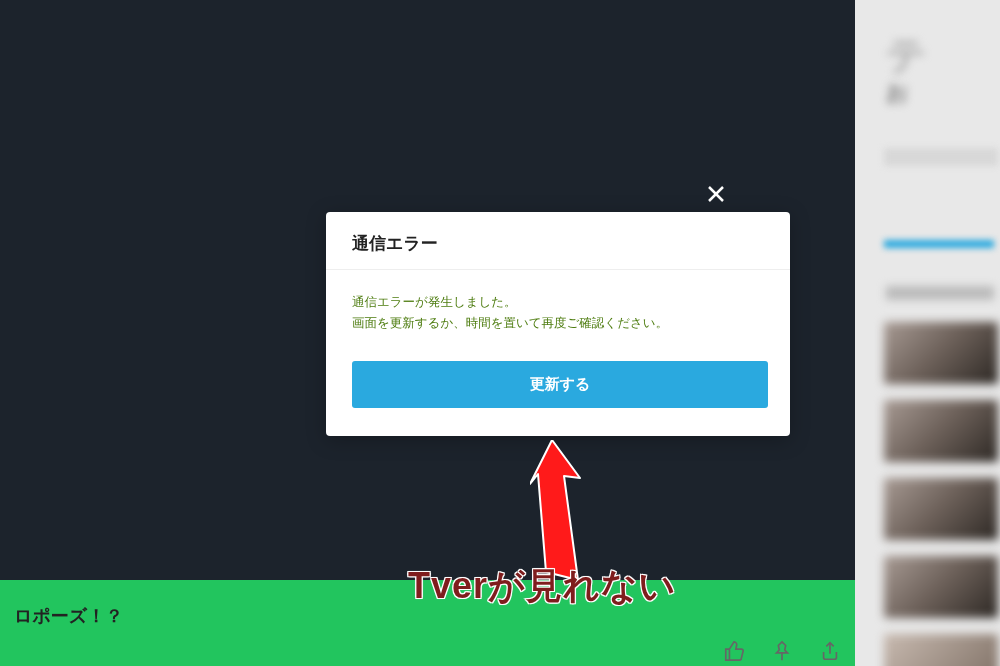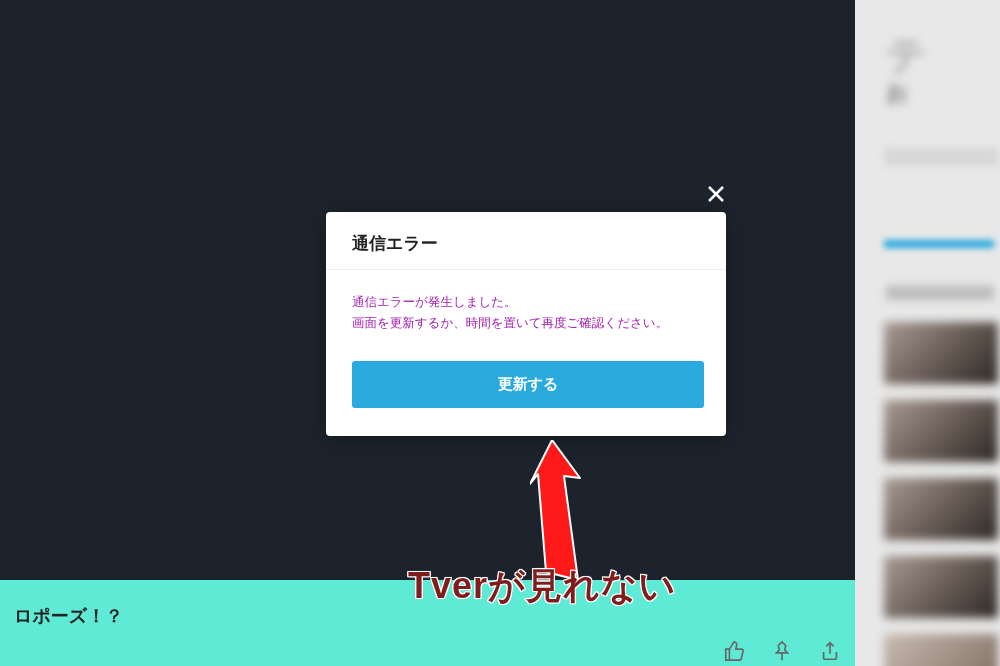--- a/index.html
+++ b/index.html
@@ -34,41 +34,41 @@
       width: 32px;
       height: 32px;
       display: flex;
       align-items: center;
       justify-content: center;
     }
     .modal {
       position: absolute;
       top: 212px;
       left: 326px;
-      width: 400px;
+      width: 464px;
       background: #fff;
       border-radius: 4px;
       box-shadow: 0 4px 20px rgba(0,0,0,0.25);
       overflow: hidden;
     }
     .modal-header {
       padding: 20px 26px 14px 26px;
       border-bottom: 1px solid #eee;
     }
     .modal-title {
       font-size: 17px;
       font-weight: 700;
       color: #222;
     }
     .modal-body {
       padding: 22px 26px 8px 26px;
     }
     .modal-msg {
       font-size: 12.5px;
-      color: #a21caf;
+      color: #4d7c0f;
       line-height: 1.7;
       white-space: pre-line;
     }
     .modal-footer {
       padding: 18px 22px 28px 26px;
     }
     .refresh-btn {
       width: 100%;
       background: #2aa9df;
       color: #fff;
@@ -78,21 +78,21 @@
       padding: 14px 0;
       border-radius: 3px;
       cursor: pointer;
     }
     .bottom-strip {
       position: absolute;
       left: 0;
       top: 580px;
       width: 855px;
       height: 86px;
-      background: #5eead4;
+      background: #22c55e;
       padding: 24px 14px 10px 14px;
       display: flex;
       align-items: flex-start;
       justify-content: space-between;
     }
     .episode-title {
       font-size: 18px;
       font-weight: 700;
       color: #222;
     }

